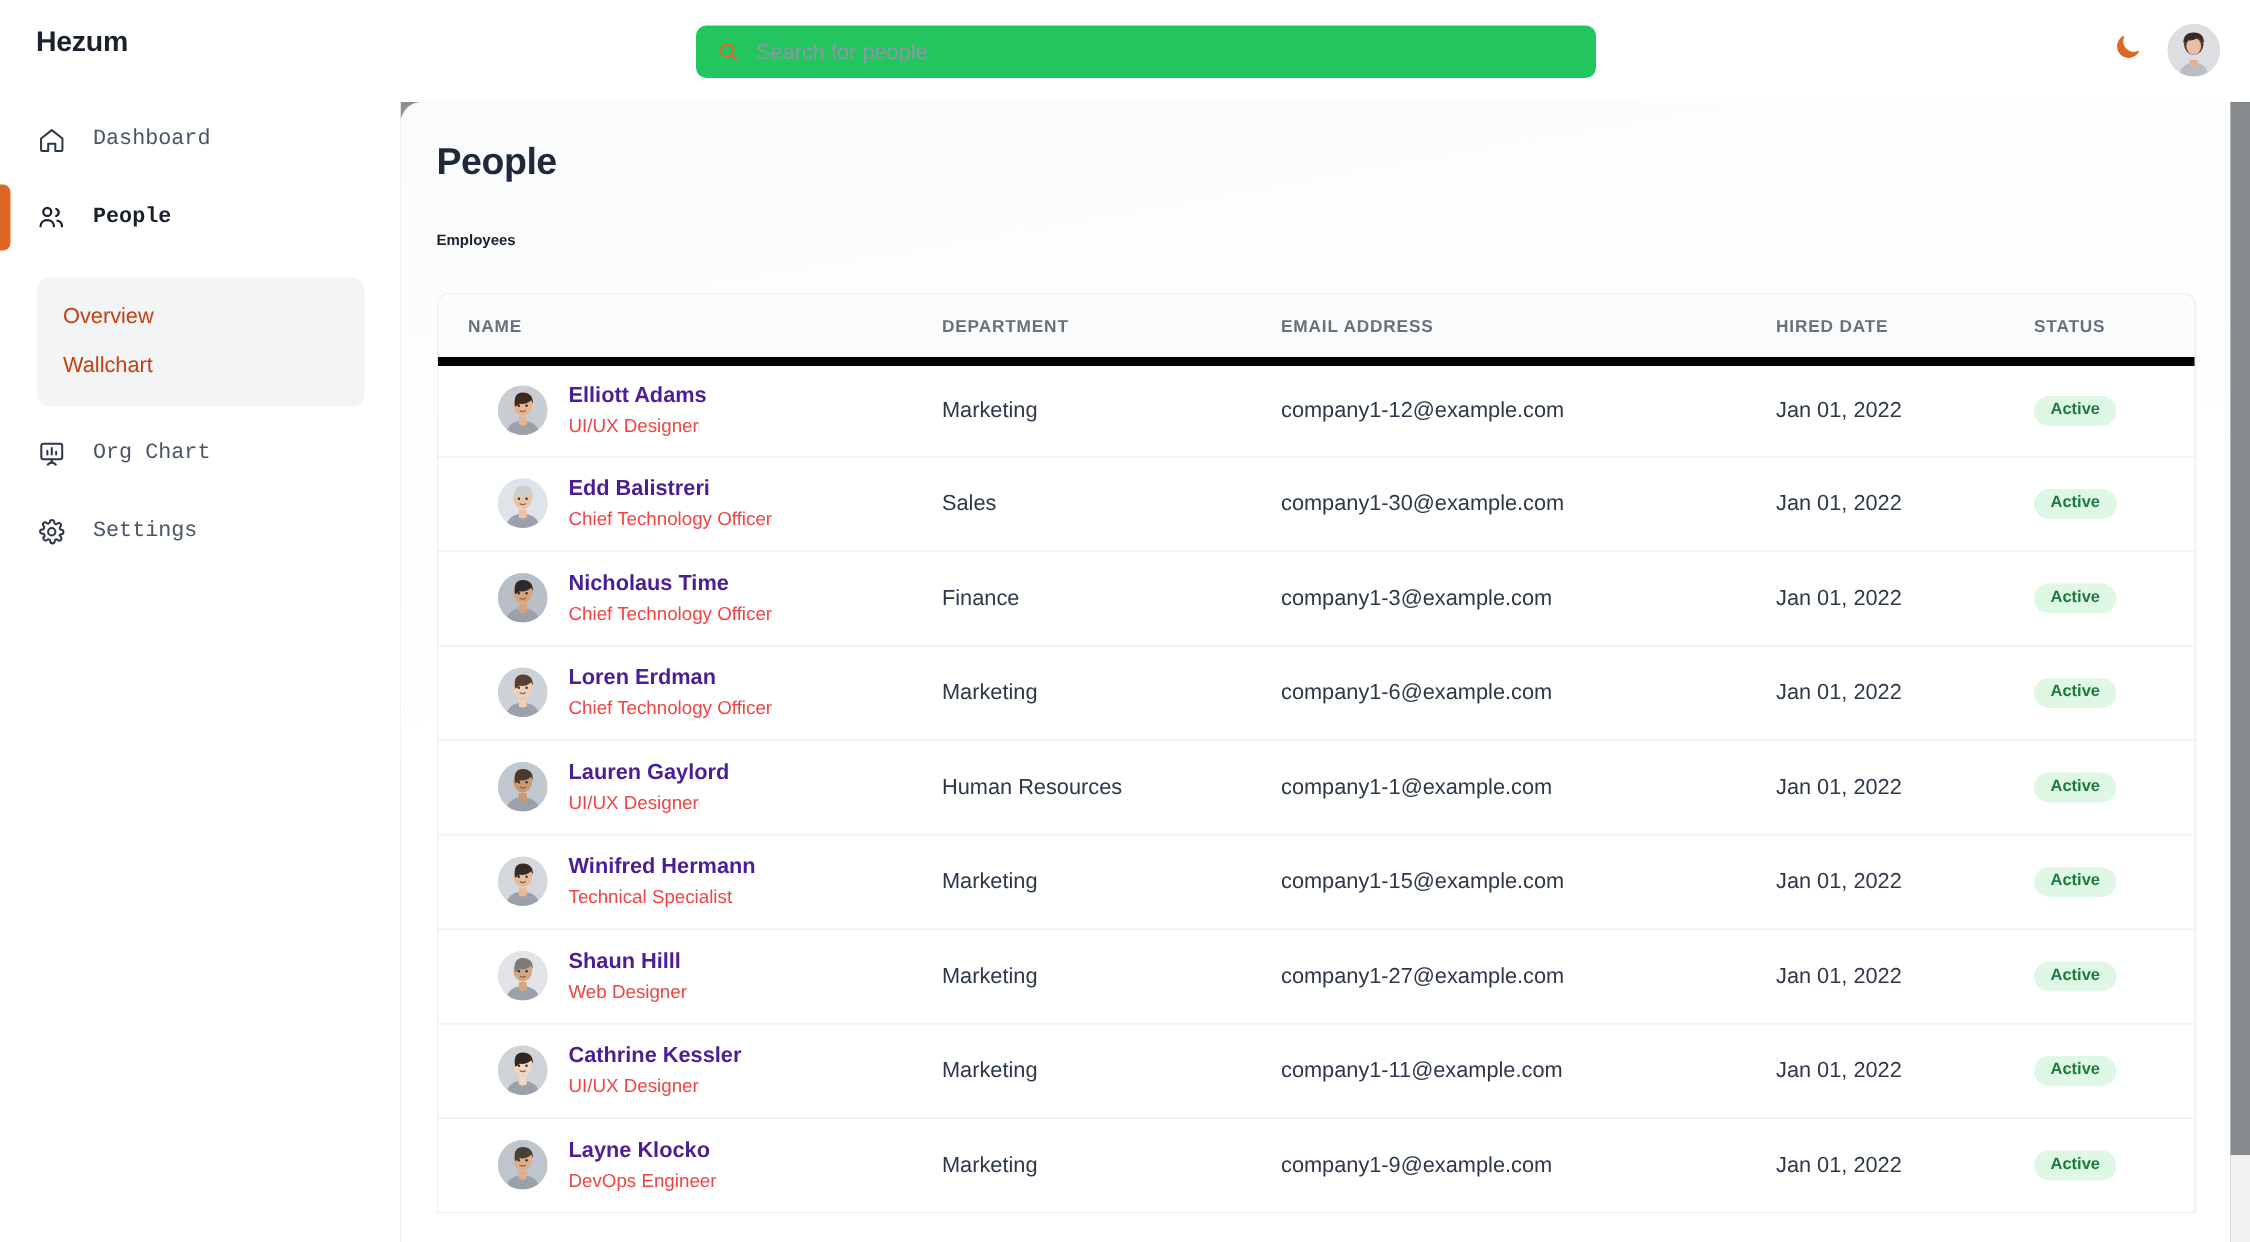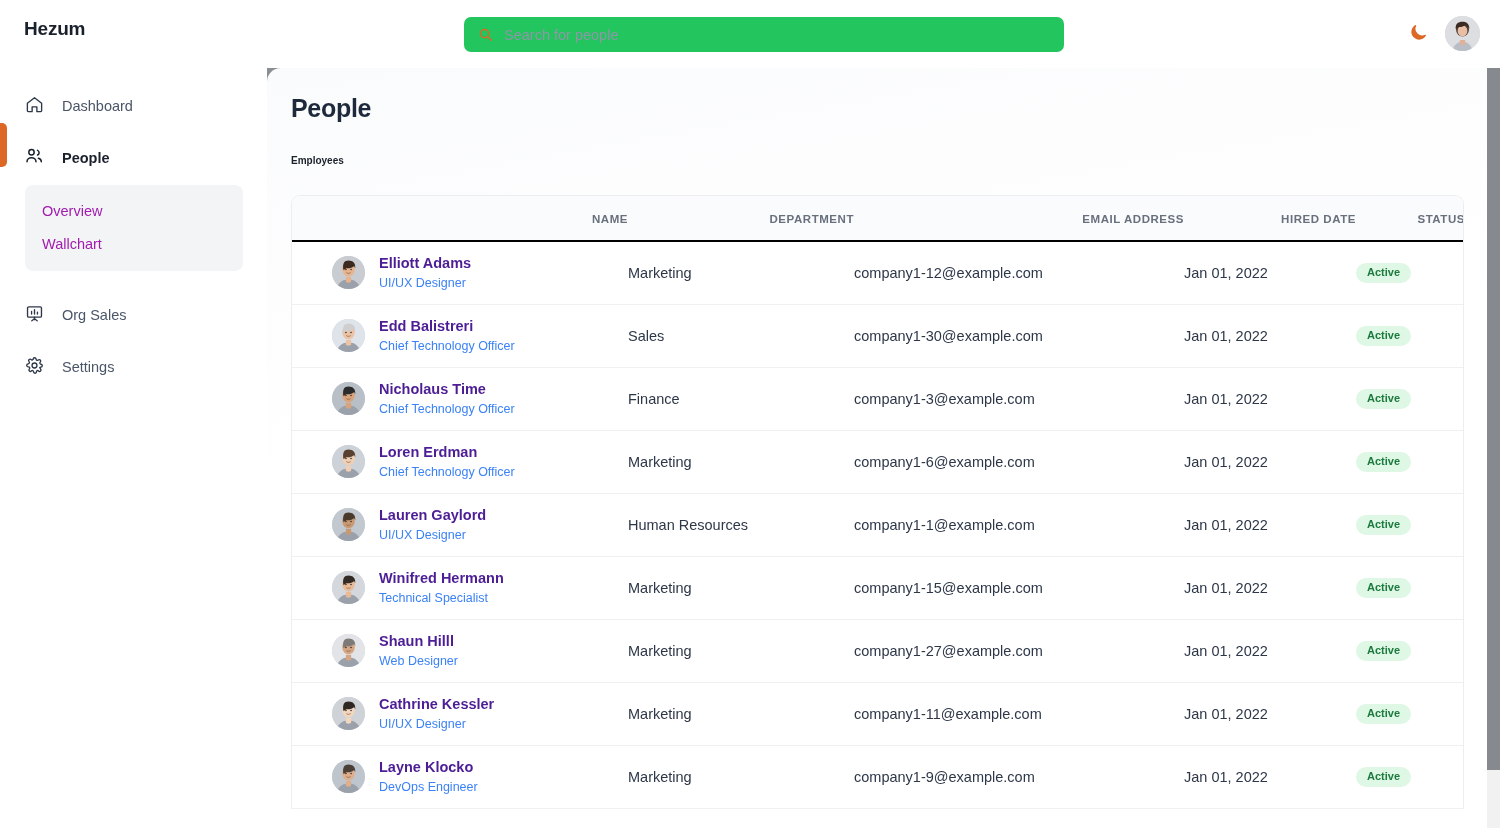--- a/index.html
+++ b/index.html
@@ -33,25 +33,26 @@
     font-size: 19px;
     font-weight: 700;
     letter-spacing: -0.2px;
     color: #1a202c;
   }
   .nav { position: absolute; left: 0; top: 72px; width: 267px; }
 
   .nav-item {
     position: relative;
     display: flex;
-    align-items: flex-end;
+    align-items: center;
     height: 42px;
     padding-left: 24px;
     cursor: pointer;
     color: #4a5568;
+    font-family: Liberation Mono, monospace;
   }
   .nav-item .ico {
     width: 20px; height: 20px;
     flex: 0 0 20px;
     display: flex; align-items: center; justify-content: center;
     color: #2d3748;
   }
   .nav-item .label {
     margin-left: 18px;
     font-size: 14.5px;
@@ -85,21 +86,21 @@
     margin: 8px 24px 0 25px;
     background: #f2f4f6;
     border-radius: 8px;
     padding: 9px 0 11px 0;
   }
   .submenu-item {
     height: 33px;
     display: flex; align-items: center;
     padding-left: 17px;
     font-size: 14.5px;
-    color: #a21caf;
+    color: #c2410c;
     cursor: pointer;
   }
 
   
   .topbar {
     position: absolute;
     left: 267px; top: 0;
     width: 1233px; height: 68px;
     background: #ffffff;
     z-index: 4;
@@ -181,27 +182,27 @@
     width: 1173px;
     background: #ffffff;
     border: 1px solid #eceef1;
     border-radius: 9px 9px 0 0;
     border-bottom: none;
     overflow: hidden;
   }
   table { width: 100%; border-collapse: collapse; table-layout: fixed; }
   thead th {
     background: #fafbfc;
-    text-align: right;
+    text-align: left;
     font-size: 11.5px;
     font-weight: 700;
     letter-spacing: 0.55px;
     color: #68707e;
     padding: 14px 0 13px 0;
-    border-bottom: 2px solid #000000;
+    border-bottom: 6px solid #000000;
     height: 45px;
     vertical-align: middle;
   }
   .c-name  { width: 336px; padding-left: 20px !important; }
   .c-dept  { width: 226px; }
   .c-email { width: 330px; }
   .c-date  { width: 172px; }
   .c-status{ width: 109px; }
 
   tbody td {
@@ -217,21 +218,21 @@
   .p-avatar {
     width: 33px; height: 33px;
     border-radius: 50%;
     flex: 0 0 33px;
     overflow: hidden;
     background: #cfd3d8;
   }
   .p-avatar svg { display: block; width: 100%; height: 100%; }
   .p-text { margin-left: 14px; line-height: 1.28; }
   .p-name { font-size: 14.5px; font-weight: 700; color: #4c1d95; }
-  .p-role { font-size: 12.5px; color: #3b82f6; margin-top: 2px; }
+  .p-role { font-size: 12.5px; color: #ef4444; margin-top: 2px; }
 
   .badge {
     display: inline-block;
     background: #dff7e5;
     color: #1c7a3e;
     font-size: 11px;
     font-weight: 700;
     padding: 4px 11px 5px 11px;
     border-radius: 11px;
     line-height: 1;
@@ -302,21 +303,21 @@
       <div class="nav-gap-3"></div>
 
       <div class="nav-item">
         <span class="ico">
           <svg width="19" height="19" viewBox="0 0 24 24" fill="none" stroke="currentColor" stroke-width="1.7" stroke-linecap="round" stroke-linejoin="round">
             <rect x="3.2" y="3.6" width="17.6" height="13" rx="1.6"></rect>
             <path d="M8.3 12.6V9.4M12 12.6V7.2M15.7 12.6v-2.2"></path>
             <path d="M12 16.6v3.2M8.6 21.2 12 18.6l3.4 2.6"></path>
           </svg>
         </span>
-        <span class="label">Org Sales</span>
+        <span class="label">Org Chart</span>
       </div>
 
       <div class="nav-gap-1"></div>
 
       <div class="nav-item">
         <span class="ico">
           <svg width="19" height="19" viewBox="0 0 24 24" fill="none" stroke="currentColor" stroke-width="1.7" stroke-linecap="round" stroke-linejoin="round">
             <circle cx="12" cy="12" r="3.1"></circle>
             <path d="M19.3 14.6a1.5 1.5 0 0 0 .3 1.65l.06.06a1.82 1.82 0 1 1-2.58 2.58l-.06-.06a1.5 1.5 0 0 0-1.65-.3 1.5 1.5 0 0 0-.91 1.37V20a1.82 1.82 0 1 1-3.64 0v-.09A1.5 1.5 0 0 0 9.82 18.5a1.5 1.5 0 0 0-1.65.3l-.06.06a1.82 1.82 0 1 1-2.58-2.58l.06-.06a1.5 1.5 0 0 0 .3-1.65 1.5 1.5 0 0 0-1.37-.91H4a1.82 1.82 0 1 1 0-3.64h.09A1.5 1.5 0 0 0 5.5 8.82a1.5 1.5 0 0 0-.3-1.65l-.06-.06a1.82 1.82 0 1 1 2.58-2.58l.06.06a1.5 1.5 0 0 0 1.65.3h.07a1.5 1.5 0 0 0 .91-1.37V4a1.82 1.82 0 1 1 3.64 0v.09a1.5 1.5 0 0 0 .91 1.37 1.5 1.5 0 0 0 1.65-.3l.06-.06a1.82 1.82 0 1 1 2.58 2.58l-.06.06a1.5 1.5 0 0 0-.3 1.65v.07a1.5 1.5 0 0 0 1.37.91H20a1.82 1.82 0 1 1 0 3.64h-.09a1.5 1.5 0 0 0-1.37.91z"></path>
           </svg>

